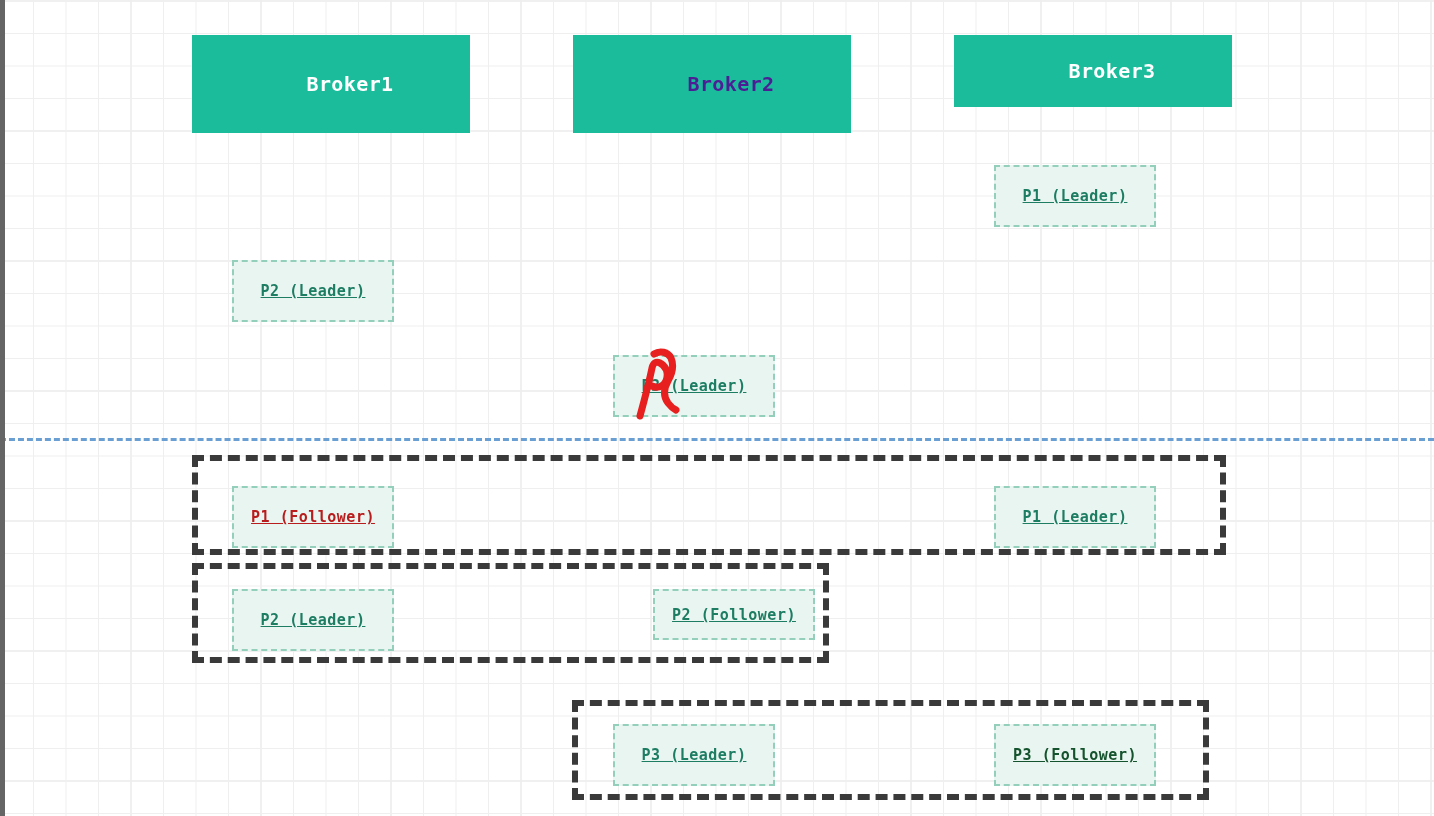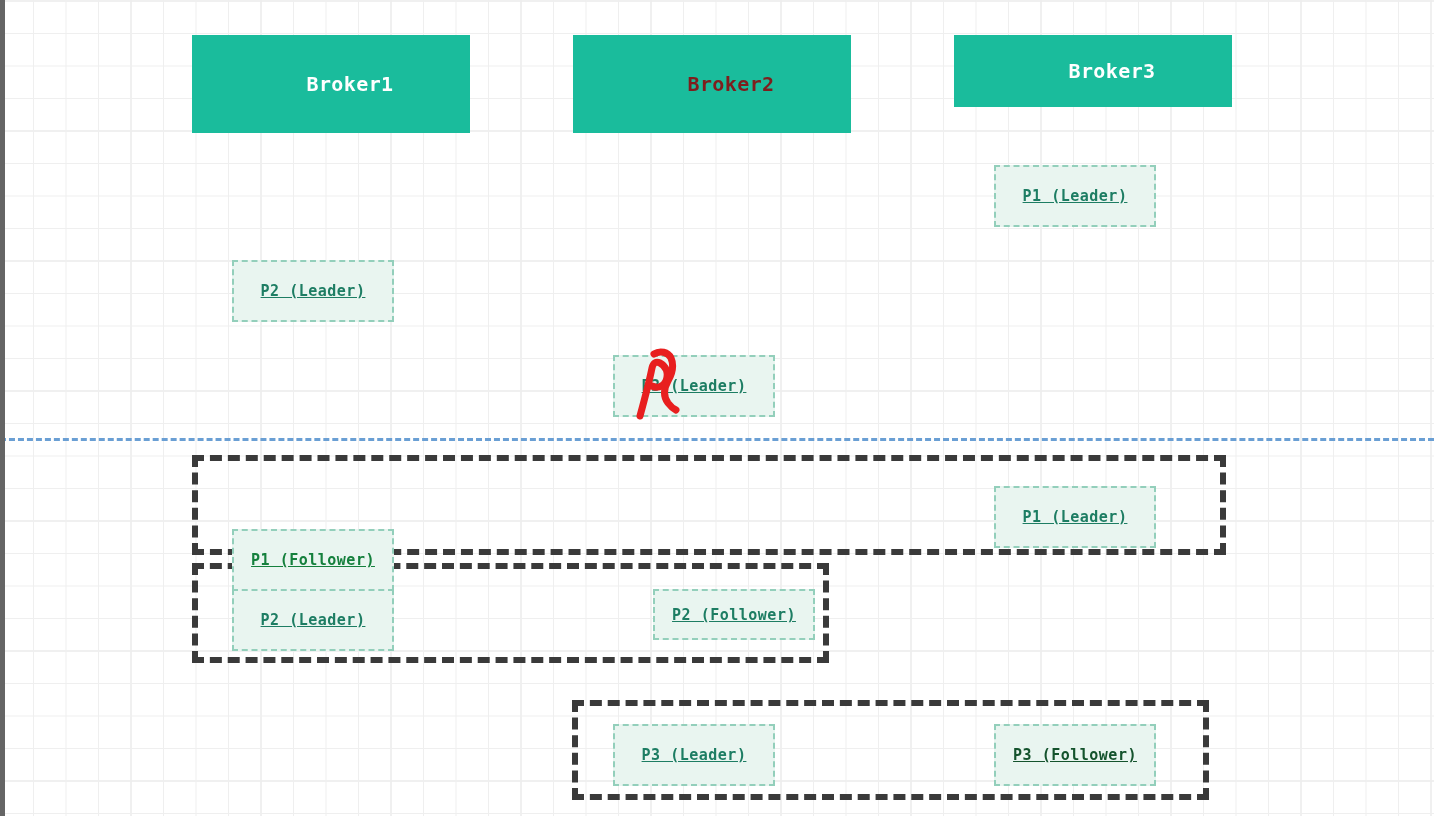--- a/index.html
+++ b/index.html
@@ -96,37 +96,37 @@
 </style>
 </head>
 <body>
 
 <div id="canvas">
 
   <div class="left-rail"></div>
 
   <div id="brokers-layer">
       <div class="broker" style="left: 192px; top: 35px; width: 240px; height: 98px; background: rgb(26, 188, 156); color: rgb(255, 255, 255);">Broker1</div>
-      <div class="broker" style="left: 573px; top: 35px; width: 240px; height: 98px; background: rgb(26, 188, 156); color: #7f1d1d;">Broker2</div>
+      <div class="broker" style="left: 573px; top: 35px; width: 240px; height: 98px; background: rgb(26, 188, 156); color: #4c1d95;">Broker2</div>
       <div class="broker" style="left: 954px; top: 35px; width: 240px; height: 72px; background: rgb(26, 188, 156); color: rgb(255, 255, 255);">Broker3</div>
     </div>
 
   <div id="groups-layer">
       <div class="group" style="left: 192px; top: 455px; width: 1034px; height: 100px; border-color: rgb(58, 58, 58);"></div>
       <div class="group" style="left: 192px; top: 563px; width: 637px; height: 100px; border-color: rgb(58, 58, 58);"></div>
       <div class="group" style="left: 572px; top: 700px; width: 637px; height: 100px; border-color: rgb(58, 58, 58);"></div>
     </div>
 
   <div class="divider" id="divider" style="top: 438px; width: 1434px; border-top-color: rgb(106, 159, 212);"></div>
 
   <div id="partitions-layer">
       <div class="part" style="left: 994px; top: 165px; width: 162px; height: 62px; background: rgb(233, 245, 240); border-color: rgb(147, 207, 187); color: rgb(29, 125, 99);">P1 (Leader)</div>
       <div class="part" style="left: 232px; top: 260px; width: 162px; height: 62px; background: rgb(233, 245, 240); border-color: rgb(147, 207, 187); color: rgb(29, 125, 99);">P2 (Leader)</div>
       <div class="part" style="left: 613px; top: 355px; width: 162px; height: 62px; background: rgb(233, 245, 240); border-color: rgb(147, 207, 187); color: rgb(29, 125, 99);">P3 (Leader)</div>
-      <div class="part" style="left: 232px; top: 486px; width: 162px; height: 62px; background: rgb(233, 245, 240); border-color: rgb(147, 207, 187); color: #15803d; margin-top: 43px;">P1 (Follower)</div>
+      <div class="part" style="left: 232px; top: 486px; width: 162px; height: 62px; background: rgb(233, 245, 240); border-color: rgb(147, 207, 187); color: #b91c1c;">P1 (Follower)</div>
       <div class="part" style="left: 994px; top: 486px; width: 162px; height: 62px; background: rgb(233, 245, 240); border-color: rgb(147, 207, 187); color: rgb(29, 125, 99);">P1 (Leader)</div>
       <div class="part" style="left: 232px; top: 589px; width: 162px; height: 62px; background: rgb(233, 245, 240); border-color: rgb(147, 207, 187); color: rgb(29, 125, 99);">P2 (Leader)</div>
       <div class="part" style="left: 613px; top: 589px; width: 162px; height: 51px; background: rgb(233, 245, 240); border-color: rgb(147, 207, 187); color: rgb(29, 125, 99); margin-left: 40px;">P2 (Follower)</div>
       <div class="part" style="left: 613px; top: 724px; width: 162px; height: 62px; background: rgb(233, 245, 240); border-color: rgb(147, 207, 187); color: rgb(29, 125, 99);">P3 (Leader)</div>
       <div class="part" style="left: 994px; top: 724px; width: 162px; height: 62px; background: rgb(233, 245, 240); border-color: rgb(147, 207, 187); color: #14532d;">P3 (Follower)</div>
     </div>
 
   <svg class="annotation" id="annotation-svg" width="62" height="72" viewBox="0 0 62 72" fill="none" style="left: 630px; top: 348px;">
     <path d="M10 68 C16 46, 20 30, 22 20 C23 15, 26 13, 30 15 C36 18, 39 25, 36 33 C33 40, 26 40, 22 38" stroke="#e81f1f" stroke-width="7" stroke-linecap="round" stroke-linejoin="round"></path>
     <path d="M24 6 C30 2, 38 4, 41 10 C44 17, 42 26, 38 33 C34 40, 33 48, 38 55 C41 59, 44 61, 46 62" stroke="#e81f1f" stroke-width="7" stroke-linecap="round" stroke-linejoin="round"></path>

